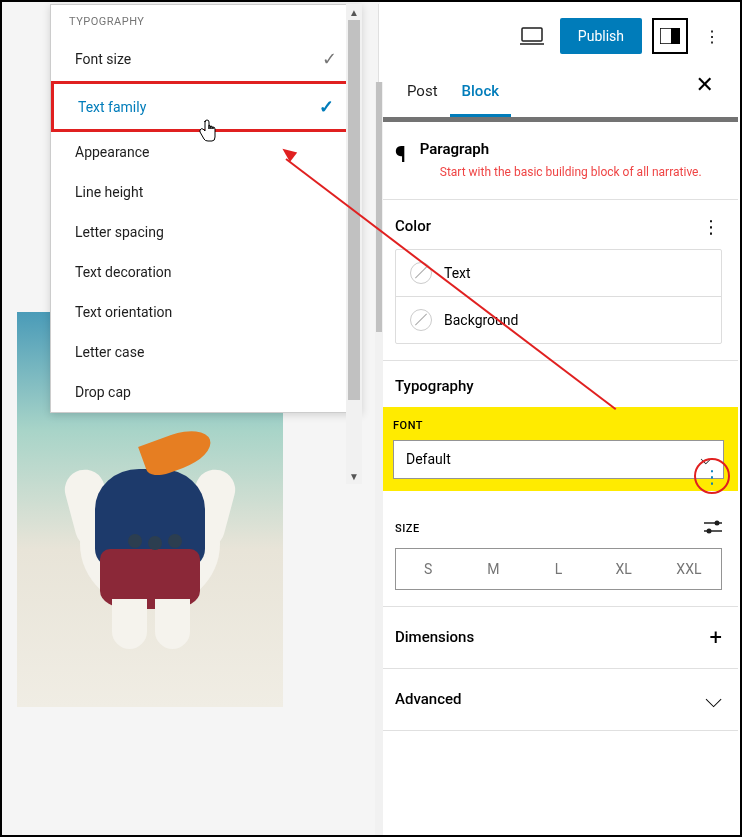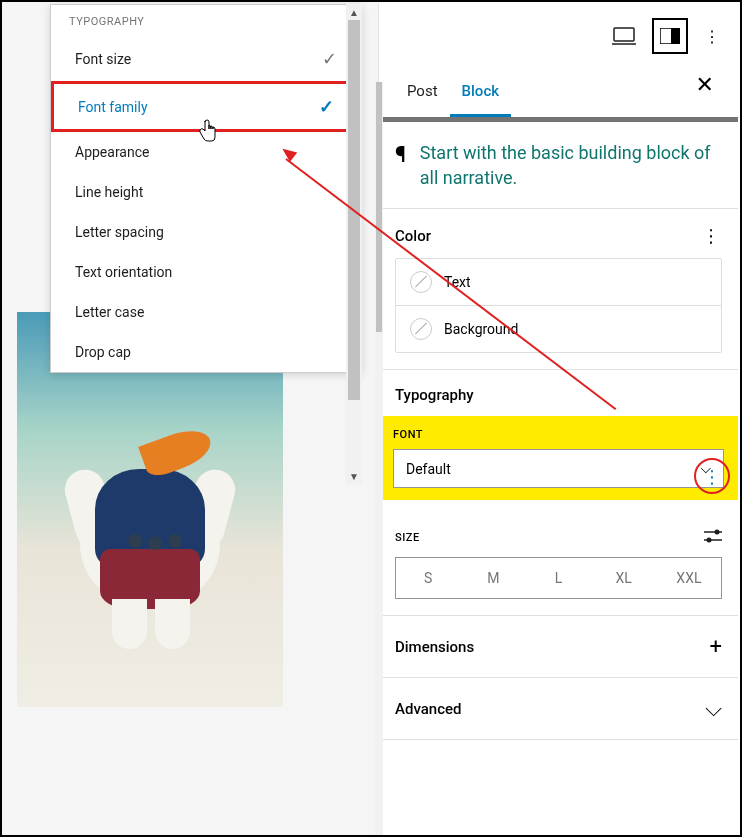--- a/index.html
+++ b/index.html
@@ -42,21 +42,21 @@
     .more-icon { width: 28px; height: 36px; display: flex; align-items: center; justify-content: center; cursor: pointer; }
     
     .tabs { display: flex; align-items: flex-start; padding: 0 16px; border-bottom: 5px solid #737373; }
     .tab { padding: 14px 12px; font-size: 15px; color: #1e1e1e; cursor: pointer; }
     .tab.active { color: #007cba; border-bottom: 3px solid #007cba; font-weight: 500; }
     .close-btn { margin-left: auto; font-size: 22px; cursor: pointer; padding: 4px 8px; }
     
     .block-info { padding: 18px 16px; display: flex; gap: 14px; border-bottom: 1px solid #e0e0e0; }
     .block-icon { font-size: 22px; font-weight: bold; padding-top: 2px; }
     .block-desc h3 { font-size: 15px; font-weight: 600; margin-bottom: 6px; }
-    .block-desc p { font-size: 18px; color: #0f766e; line-height: 1.4; }
+    .block-desc p { font-size: 12px; color: #ef4444; line-height: 1.4; margin-left: 20px; }
     
     .panel-section { padding: 16px; border-bottom: 1px solid #e0e0e0; }
     .section-header { display: flex; justify-content: space-between; align-items: center; margin-bottom: 12px; }
     .section-header h4 { font-size: 15px; font-weight: 500; }
     .vdots { font-size: 18px; cursor: pointer; padding: 0 4px; letter-spacing: -2px; }
     
     .color-box { border: 1px solid #ddd; border-radius: 2px; }
     .color-row { display: flex; align-items: center; gap: 12px; padding: 12px 14px; cursor: pointer; font-size: 14px; }
     .color-row + .color-row { border-top: 1px solid #ddd; }
     .swatch { width: 22px; height: 22px; border-radius: 50%; border: 1px solid #ccc; position: relative; }
@@ -107,31 +107,34 @@
   </div>
 </div>
 
 <div class="dropdown">
   <div class="dropdown-header">TYPOGRAPHY</div>
   <div class="dropdown-item">
     <span>Font size</span>
     <span class="check-gray">✓</span>
   </div>
   <div class="dropdown-item highlighted">
-    <span>Font family</span>
+    <span>Text family</span>
     <span class="check-blue">✓</span>
   </div>
   <div class="dropdown-item">
     <span>Appearance</span>
   </div>
   <div class="dropdown-item">
     <span>Line height</span>
   </div>
   <div class="dropdown-item">
     <span>Letter spacing</span>
+  </div>
+  <div class="dropdown-item">
+    <span>Text decoration</span>
   </div>
   <div class="dropdown-item">
     <span>Text orientation</span>
   </div>
   <div class="dropdown-item">
     <span>Letter case</span>
   </div>
   <div class="dropdown-item">
     <span>Drop cap</span>
   </div>
@@ -157,38 +160,40 @@
     <div class="sidebar-scroll-thumb"></div>
   </div>
 
   <div class="top-bar">
     <span class="device-icon">
       <svg width="24" height="18" viewBox="0 0 24 18">
           <rect x="2" y="1" width="20" height="13" rx="1" fill="none" stroke="#1e1e1e" stroke-width="1.5"></rect>
           <line x1="0" y1="17" x2="24" y2="17" stroke="#1e1e1e" stroke-width="1.5"></line>
         </svg>
     </span>
+    <button class="publish-btn">Publish</button>
     <span class="view-icon">
       <svg width="20" height="16" viewBox="0 0 20 16">
           <rect x="0" y="0" width="20" height="16" fill="none" stroke="#000" stroke-width="1.5"></rect>
           <rect x="11" y="0" width="9" height="16" fill="#000"></rect>
         </svg>
     </span>
     <span class="more-icon">⋮</span>
   </div>
 
   <div class="tabs">
     <div class="tab">Post</div>
     <div class="tab active">Block</div>
     <div class="close-btn">✕</div>
   </div>
 
   <div class="block-info">
     <div class="block-icon">¶</div>
     <div class="block-desc">
+      <h3>Paragraph</h3>
       <p>Start with the basic building block of all narrative.</p>
     </div>
   </div>
 
   <div class="panel-section">
     <div class="section-header">
       <h4>Color</h4>
       <span class="vdots">⋮</span>
     </div>
     <div class="color-box">

